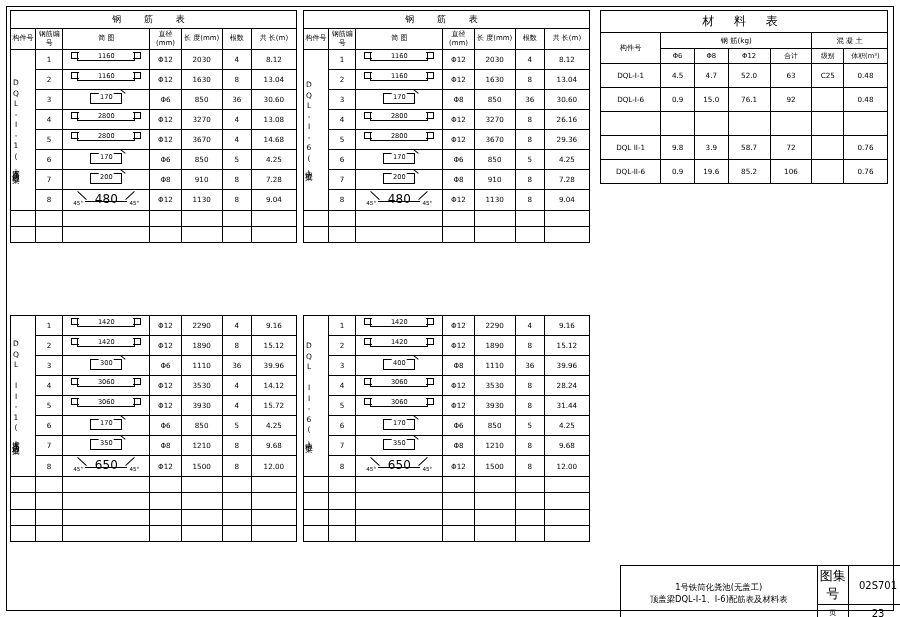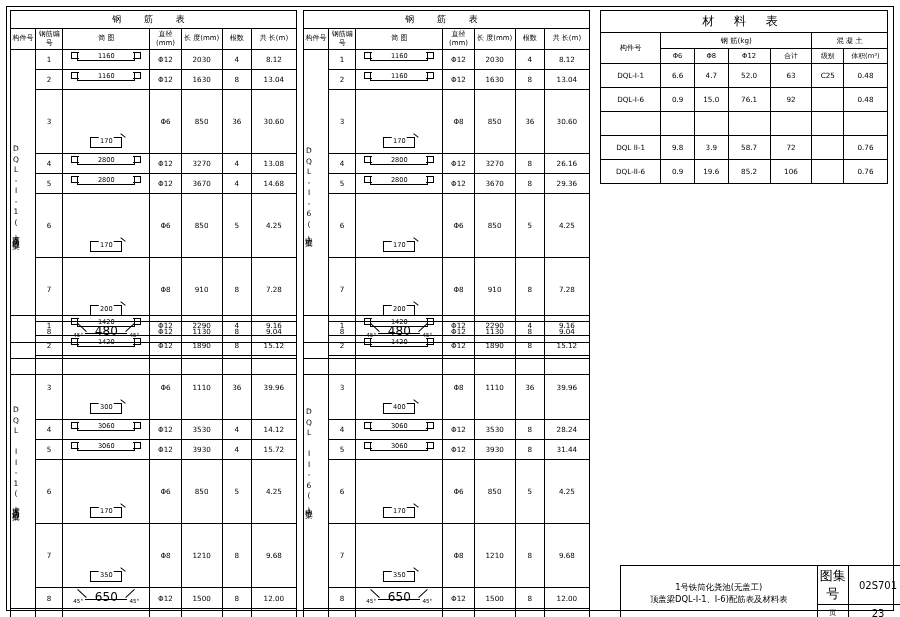--- a/index.html
+++ b/index.html
@@ -22,21 +22,21 @@
   .blank td{height:13.3px;}
 
   
   .bar{position:relative;display:inline-block;width:74px;height:15px;}
   .bar .num{position:absolute;left:50%;top:1px;transform:translateX(-50%);font-size:6.6px;}
   .bar .seg{position:absolute;left:8px;right:8px;top:9px;border-top:1.1px solid #000;}
   .bar .lh{position:absolute;left:8px;top:2px;height:8px;border-left:1.1px solid #000;}
   .bar .rh{position:absolute;right:8px;top:2px;height:8px;border-right:1.1px solid #000;}
   .bar .lcap{position:absolute;left:2px;top:1px;width:7px;height:5px;border:1.1px solid #000;border-right:none;}
   .bar .rcap{position:absolute;right:2px;top:1px;width:7px;height:5px;border:1.1px solid #000;border-left:none;}
-  .stir{position:relative;display:inline-block;width:50px;height:15px;margin-top:44px;}
+  .stir{position:relative;display:inline-block;width:50px;height:15px;}
   .stir .num{position:absolute;left:50%;top:2px;transform:translateX(-50%);font-size:6.6px;background:#fff;padding:0 1px;z-index:2;}
   .stir .box{position:absolute;left:9px;right:9px;top:2px;bottom:2px;border:1.1px solid #000;}
   .stir .tick{position:absolute;right:5px;top:0px;width:6px;border-top:1.1px solid #000;transform:rotate(38deg);}
   .hook{position:relative;display:inline-block;width:74px;height:16px;}
   .hook .num{position:absolute;left:50%;top:1px;transform:translateX(-50%);font-size:12px;}
   .hook .ang{position:absolute;font-size:5.6px;}
   .hook .ang.l{left:4px;top:9px;}
   .hook .ang.r{right:4px;top:9px;}
   .hook .seg{position:absolute;left:16px;right:16px;top:10px;border-top:1.1px solid #000;}
   .hook .d1{position:absolute;left:7px;top:4px;width:12px;border-top:1.1px solid #000;transform:rotate(42deg);}
@@ -576,21 +576,21 @@
       <tr>
         <td class="sub" style="width:30px">Φ6</td>
         <td class="sub" style="width:30px">Φ8</td>
         <td class="sub" style="width:38px">Φ12</td>
         <td class="sub" style="width:38px">合计</td>
         <td class="sub" style="width:28px">级别</td>
         <td class="sub" style="width:40px">体积(m³)</td>
       </tr>
       <tr class="datarow">
         <td>DQL-I-1</td>
-        <td>6.6</td>
+        <td>4.5</td>
         <td>4.7</td>
         <td>52.0</td>
         <td>63</td>
         <td>C25</td>
         <td>0.48</td>
       </tr>
       <tr class="datarow">
         <td>DQL-I-6</td>
         <td>0.9</td>
         <td>15.0</td>

